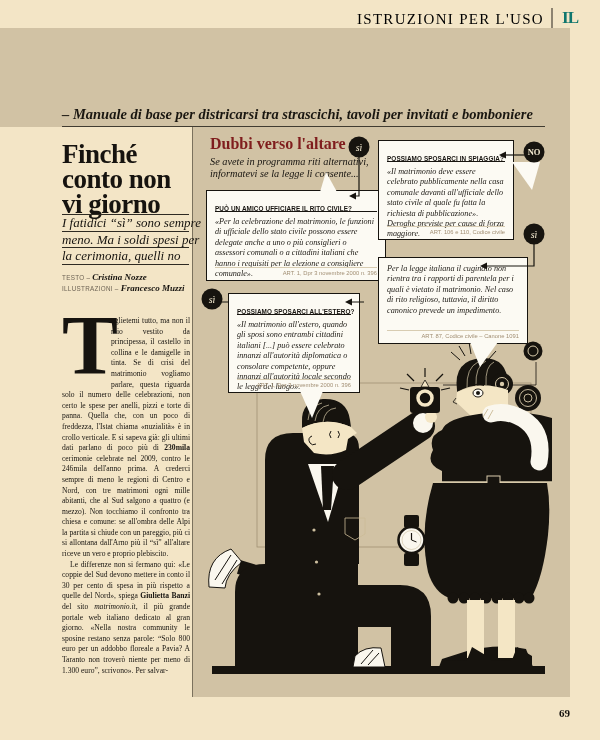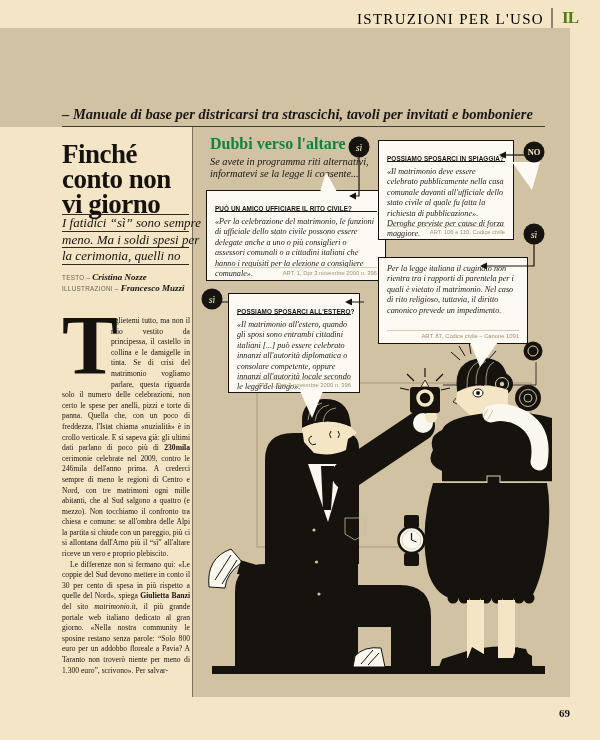--- a/index.html
+++ b/index.html
@@ -3,21 +3,21 @@
 <meta charset="utf-8">
 <style>
   html,body{margin:0;padding:0;}
   .page{position:relative;width:600px;height:740px;background:#f3e5c6;overflow:hidden;
         font-family:"Liberation Serif",serif;color:#16130f;}
   .abs{position:absolute;}
   
   .section-label{top:11px;right:56px;font-weight:normal;font-size:15px;letter-spacing:1.3px;
         color:#000000;z-index:3;}
   .header-divider{top:8px;right:47px;width:2px;height:20px;background:#8d8370;z-index:3;}
-  .logo{top:8px;right:22px;font-weight:bold;font-size:17px;letter-spacing:-1px;color:#4d7c0f;z-index:3;}
+  .logo{top:8px;right:22px;font-weight:bold;font-size:17px;letter-spacing:-1px;color:#0f766e;z-index:3;}
   
   .tan-panel{left:0;top:28px;width:570px;height:669px;background:#d1c2a4;z-index:0;}
   .left-col-bg{left:0;top:127px;width:192px;height:613px;background:#f3e5c6;z-index:2;}
   .divider-v{left:192px;top:127px;width:1px;height:570px;background:#5d5546;opacity:.75;z-index:3;}
   
   .title{left:60px;top:52px;font-size:45px;font-weight:bold;letter-spacing:-1.5px;color:#fcfbf5;z-index:3;white-space:nowrap;}
   .subtitle{left:62px;top:106px;font-size:14.5px;font-style:italic;font-weight:bold;color:#1a1711;z-index:3;white-space:nowrap;}
   .title-rule{left:62px;top:126px;width:483px;height:1px;background:#413c31;z-index:3;}
   
   .headline{left:62px;top:142px;width:130px;font-size:27px;line-height:25px;font-weight:bold;
@@ -27,21 +27,21 @@
   .credits{left:62px;top:272px;width:130px;z-index:3;font-size:8.5px;line-height:11px;}
   .credit-label{font-family:"Liberation Sans",sans-serif;font-size:6.3px;color:#6e6ou;color:#6e6455;letter-spacing:.3px;}
   .credit-name{font-style:italic;font-weight:bold;font-size:9px;color:#16130f;}
   .bodycol{left:62px;top:316px;width:128px;height:398px;overflow:hidden;z-index:3;
         font-size:7.6px;line-height:10.6px;text-align:justify;hyphens:auto;-webkit-hyphens:auto;}
   .bodycol p{margin:0;}
   .bodycol p.p2{text-indent:8px;}
   .dropcap{float:left;width:46px;height:62px;font-size:84px;line-height:56px;font-weight:bold;
         letter-spacing:-3px;margin:2px 3px 0 0;}
   
-  .qa-intro-title{left:210px;top:135px;font-size:16px;font-weight:bold;color:#15803d;z-index:3;}
+  .qa-intro-title{left:210px;top:135px;font-size:16px;font-weight:bold;color:#7f1d1d;z-index:3;}
   .qa-intro{left:210px;top:156px;font-size:10.3px;font-style:italic;line-height:12.3px;color:#171410;z-index:3;}
   .qa-box{position:absolute;background:#fcfaf3;border:1.2px solid #17140f;z-index:3;
         padding:6px 8px;box-sizing:border-box;}
   .qa-q{border-bottom:1.3px solid #17140f;padding-bottom:4px;margin-bottom:5px;height:10px;}
   .qa-q-inner{display:inline-block;font-family:"Liberation Sans",sans-serif;font-weight:bold;
         font-size:7.5px;letter-spacing:.1px;transform:scaleX(.85);transform-origin:0 50%;white-space:nowrap;}
   .qa-body{font-style:italic;font-size:8.2px;line-height:10.4px;color:#1c1914;}
   .qa-ref{position:absolute;left:8px;right:8px;bottom:4px;border-top:1px solid #d8ccb2;
         padding-top:2px;text-align:right;font-family:"Liberation Sans",sans-serif;
         font-size:5.8px;color:#a18e73;}

